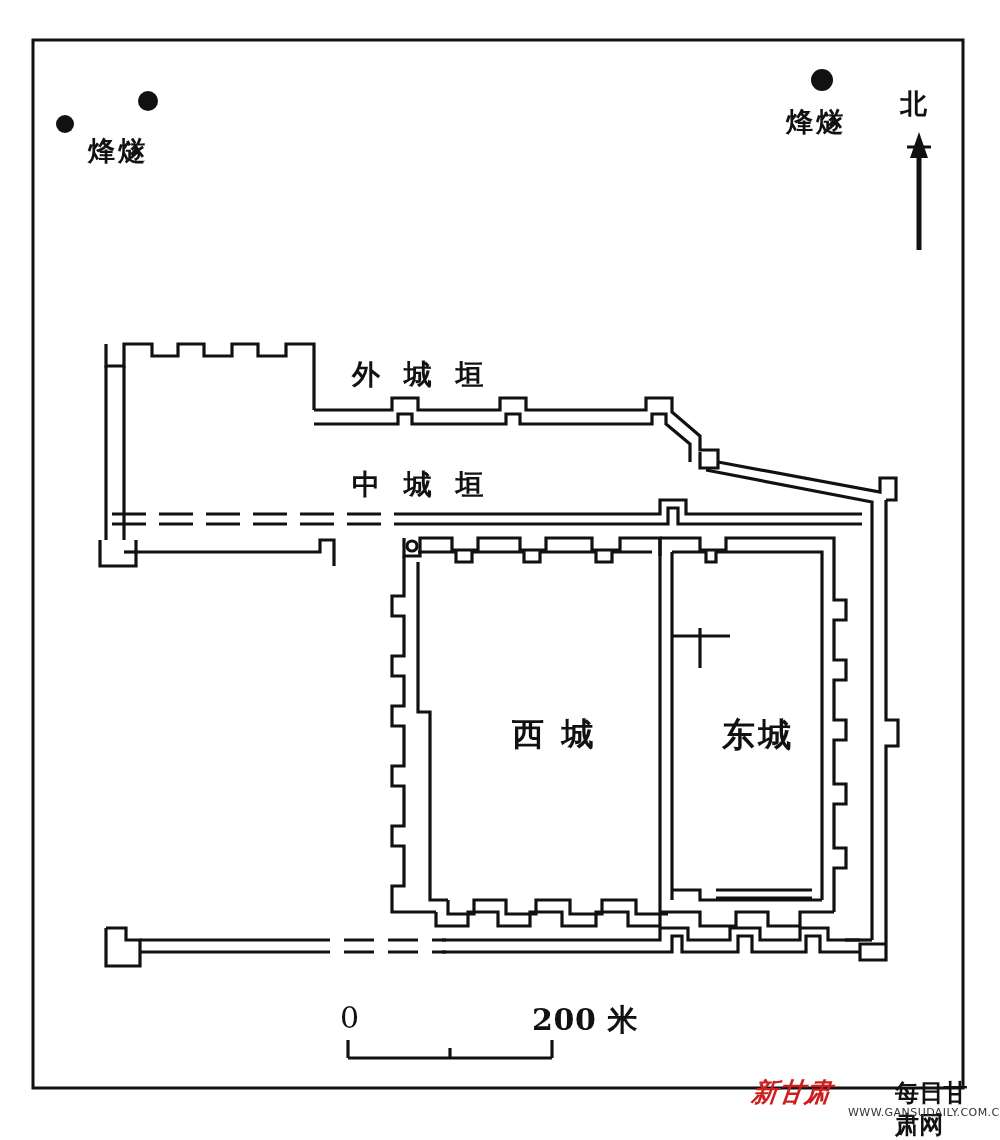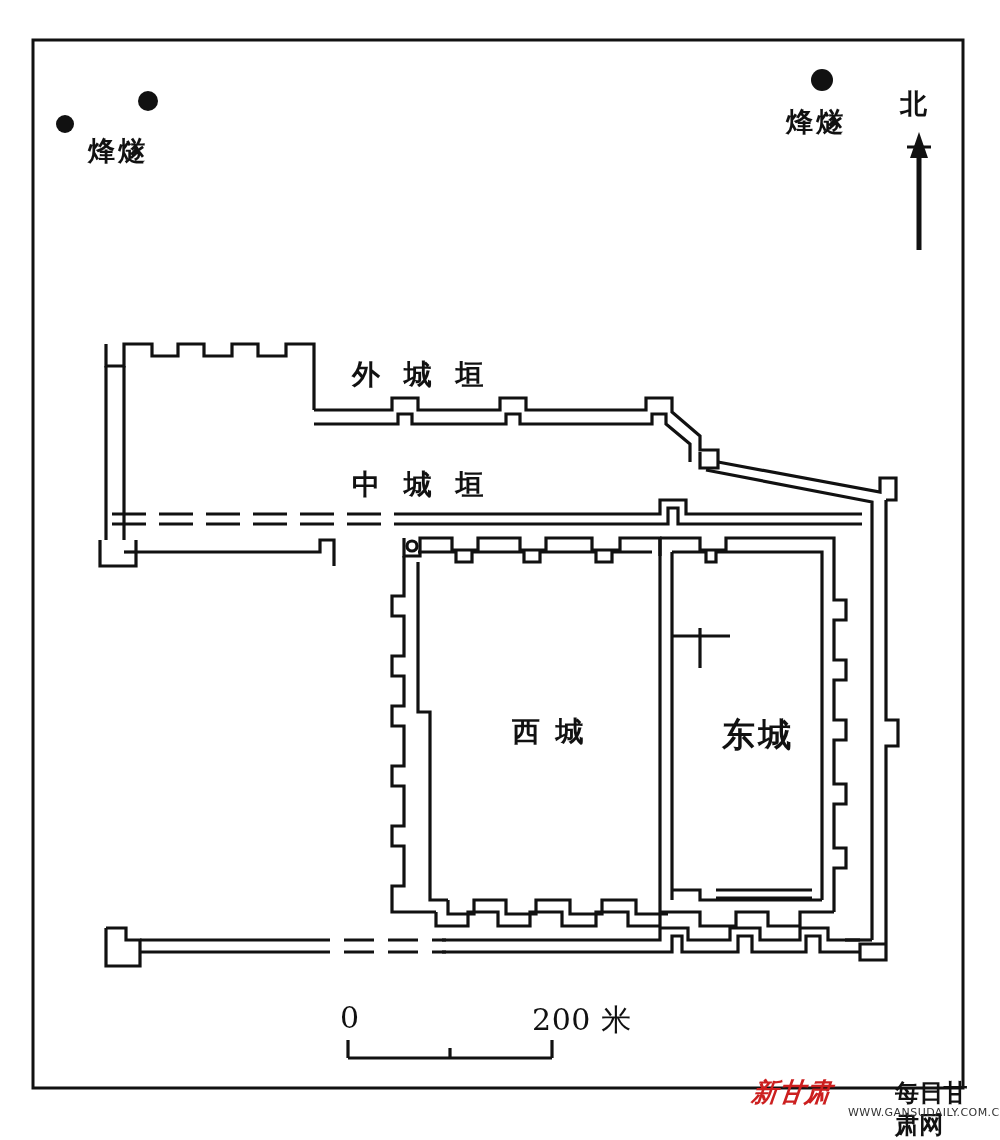--- a/index.html
+++ b/index.html
@@ -57,40 +57,40 @@
   }
   .lbl-middle-wall {
     left: 352px;
     top: 466px;
     font-size: 28px;
     letter-spacing: 0.85em;
   }
   .lbl-west-city {
     left: 512px;
     top: 713px;
-    font-size: 28px;
+    font-size: 32px;
     letter-spacing: 0.55em;
   }
   .lbl-east-city {
     left: 722px;
     top: 713px;
     font-size: 33px;
     letter-spacing: 0.1em;
   }
   .lbl-scale-zero {
     left: 340px;
     top: 1000px;
     font-size: 30px;
     font-weight: 400;
   }
   .lbl-scale-max {
     left: 532px;
     top: 1000px;
     font-size: 30px;
-    font-weight: 400;
+    font-weight: 700;
     letter-spacing: 0.02em;
     text-align: center;
   }
   #watermark {
     position: absolute;
     left: 752px;
     top: 1075px;
     width: 232px;
     height: 46px;
   }

